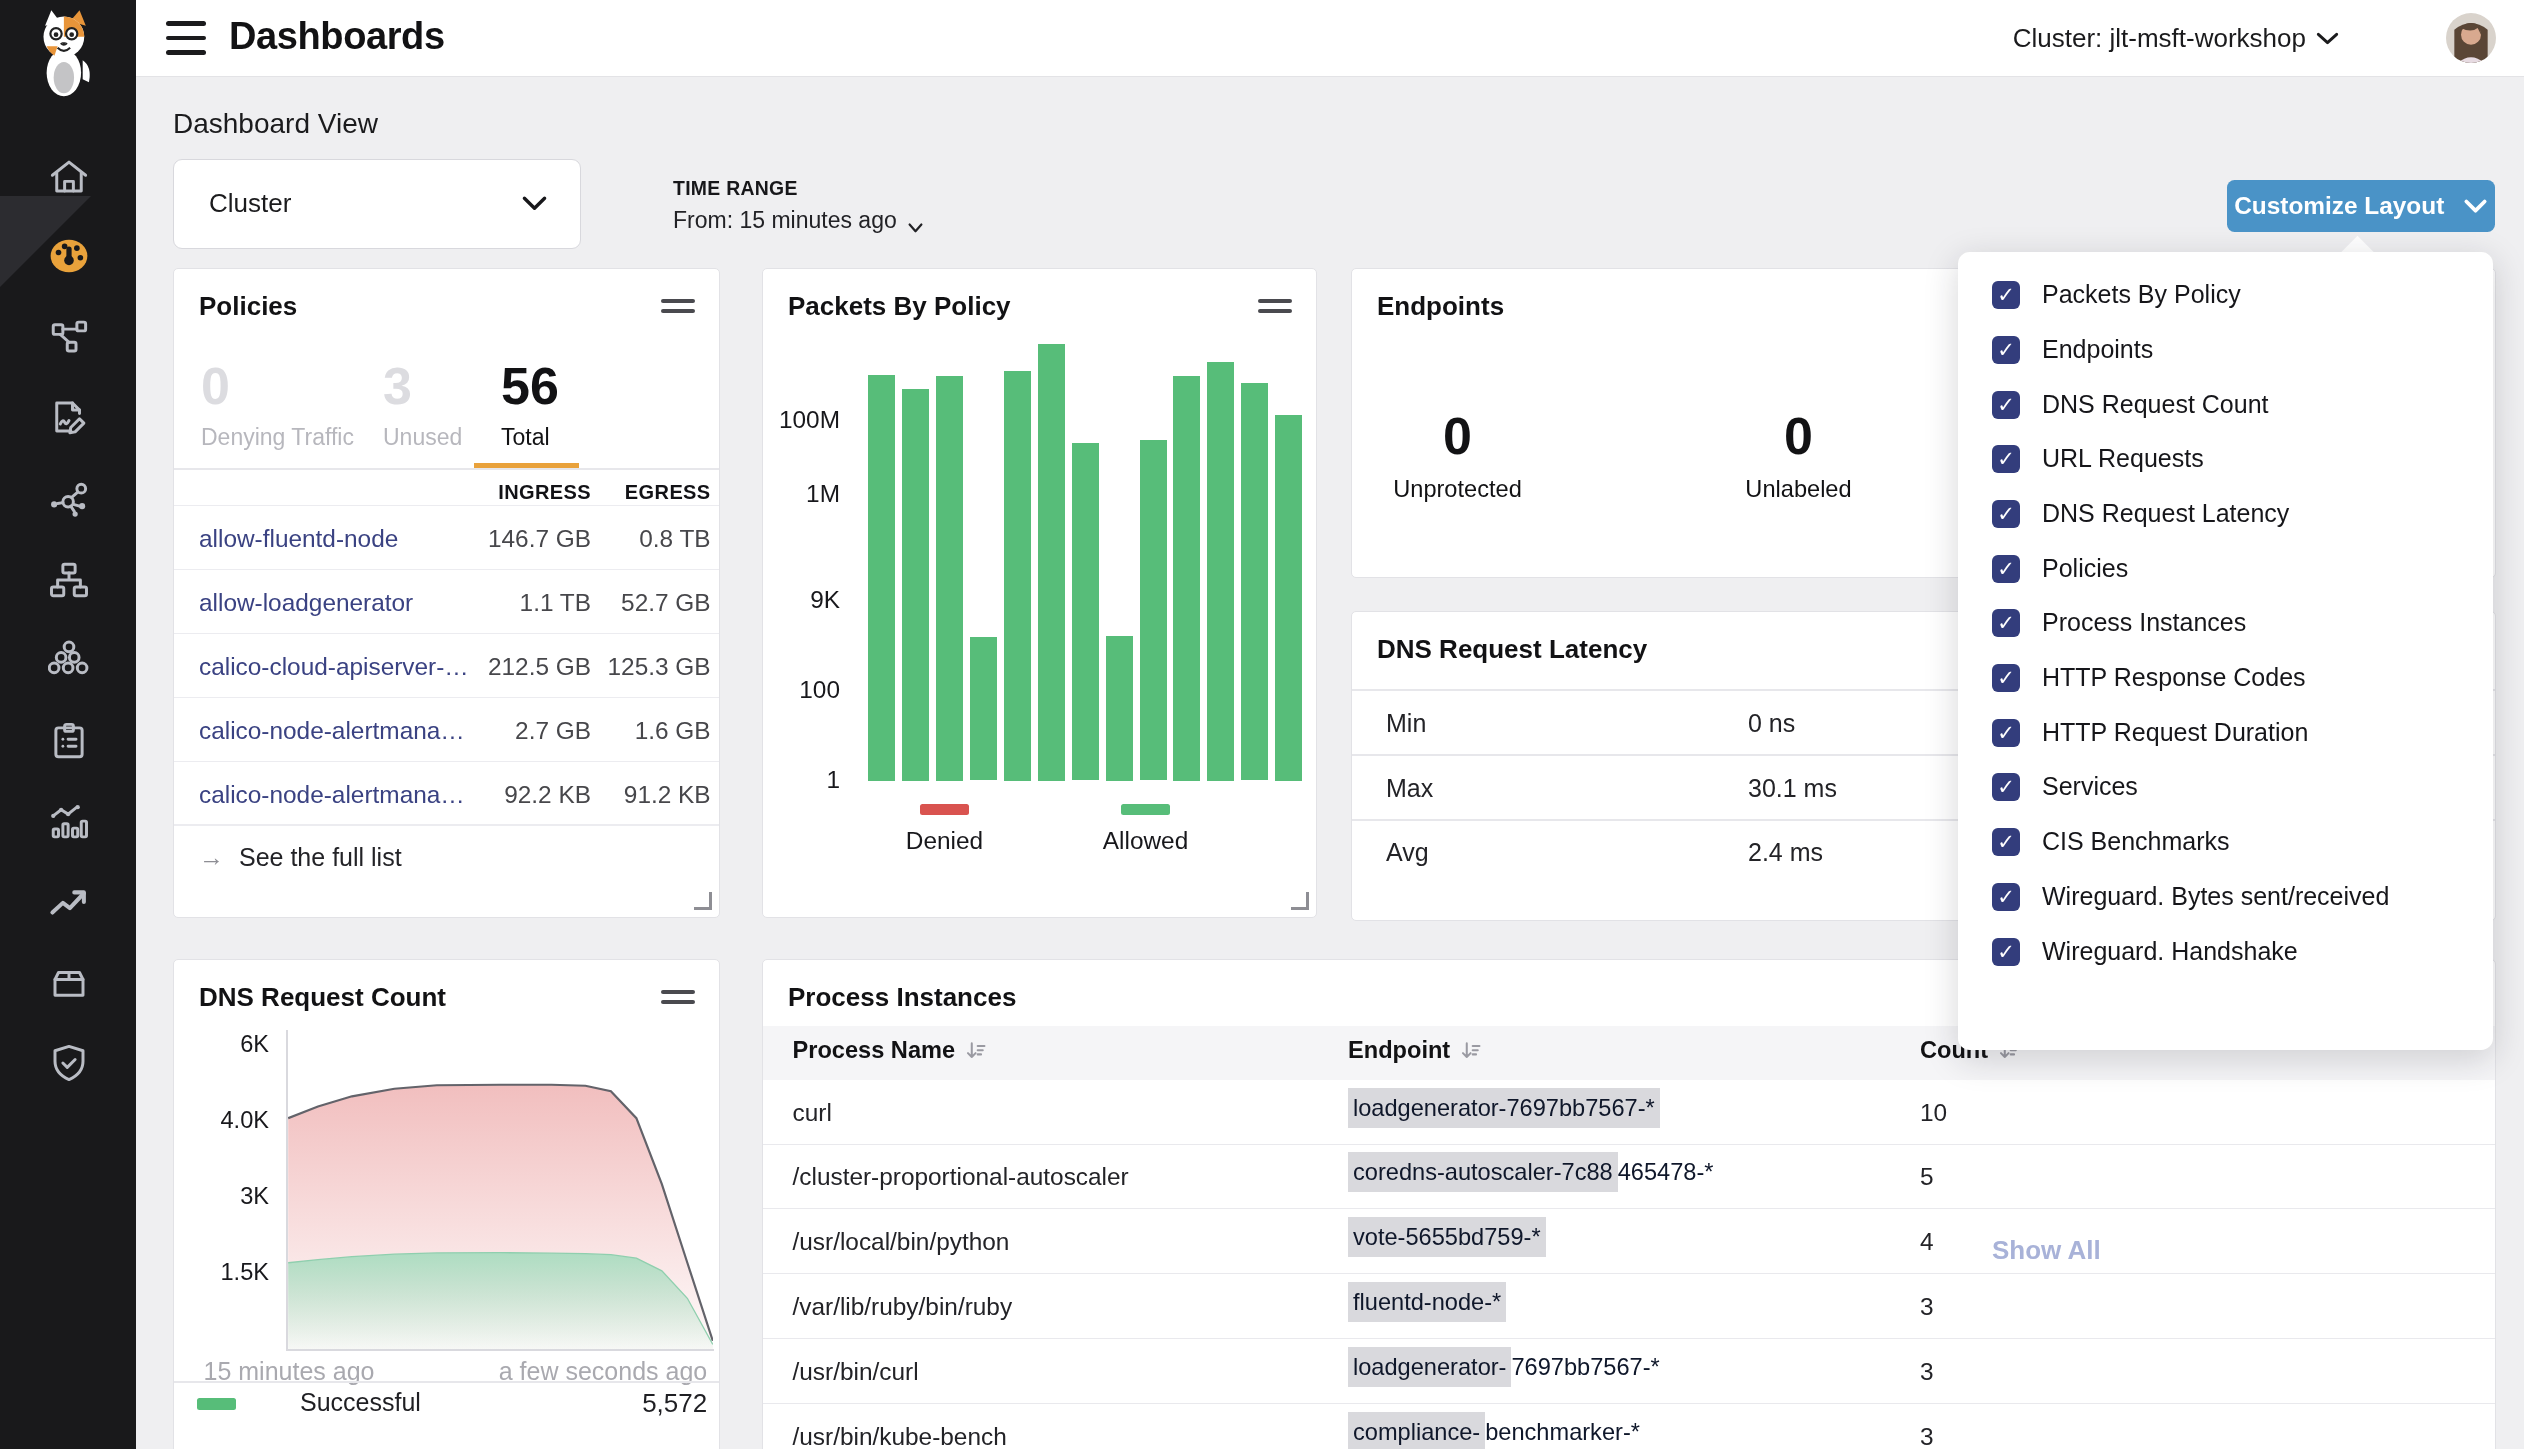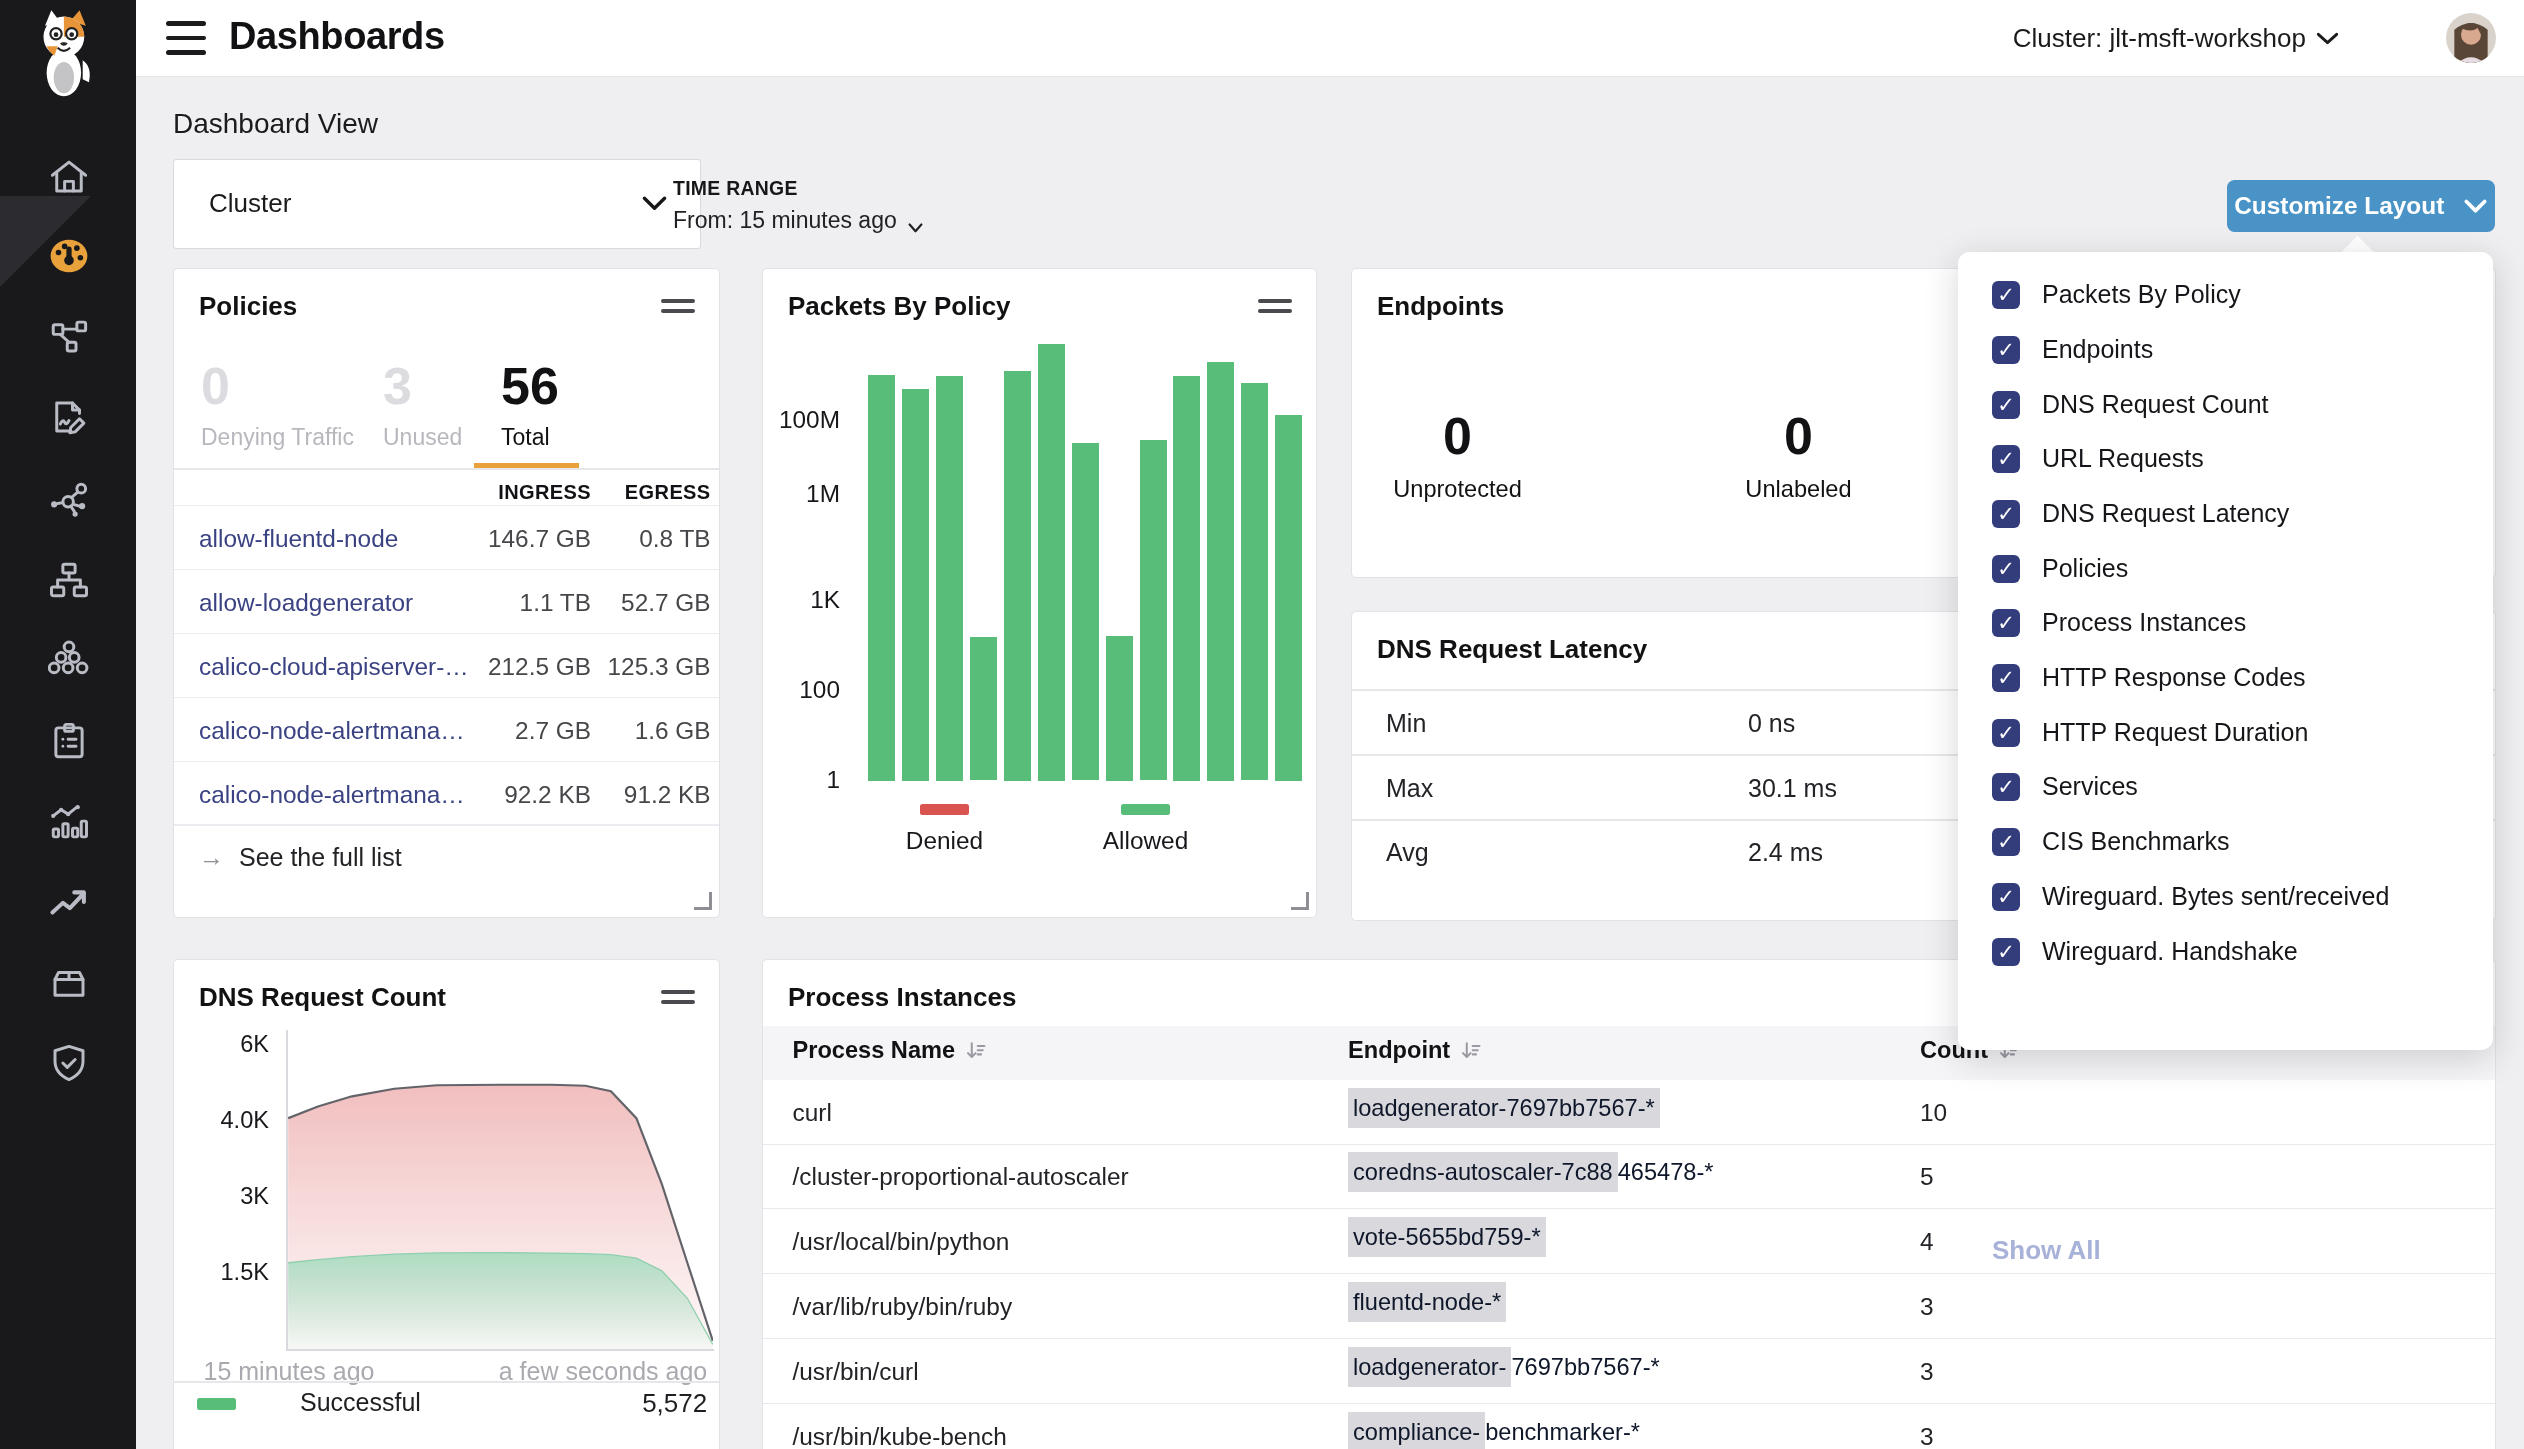--- a/index.html
+++ b/index.html
@@ -11,21 +11,21 @@
   #logo{position:absolute;left:20px;top:6.7px;width:94px;height:91px;}
   
   #header{position:absolute;left:136px;top:0;width:2389px;height:76px;background:#ffffff;border-bottom:1.7px solid #e3e3e6;z-index:4;}
   #hamburger{position:absolute;left:29.5px;top:21px;width:40px;height:34px;display:flex;flex-direction:column;justify-content:space-between;cursor:pointer;}
   #hamburger div{height:4.6px;background:#1b1b1d;border-radius:2.5px;}
   #page-title{position:absolute;left:93px;top:15px;font-size:38px;font-weight:700;color:#121214;letter-spacing:-0.4px;}
   #cluster-switcher{position:absolute;right:185px;top:23px;font-size:26px;color:#1b1b1d;cursor:pointer;display:flex;align-items:center;gap:9px;}
   #avatar{position:absolute;right:29.5px;top:12.6px;width:50px;height:50px;border-radius:50%;overflow:hidden;cursor:pointer;}
   
   #section-label{position:absolute;left:173px;top:108px;font-size:28px;font-weight:500;color:#1b1b1d;}
-  #view-select{position:absolute;left:173px;top:159px;width:528px;height:90px;background:#fff;border:1.7px solid #d8d8dd;border-radius:3px;box-sizing:border-box;cursor:pointer;text-align:right;}
+  #view-select{position:absolute;left:173px;top:159px;width:408px;height:90px;background:#fff;border:1.7px solid #d8d8dd;border-radius:9px;box-sizing:border-box;cursor:pointer;text-align:right;}
   #view-select .val{position:absolute;left:35px;top:28px;font-size:26px;color:#1b1b1d;}
   #view-select .chev{position:absolute;right:32px;top:34px;}
   #time-range{position:absolute;left:673px;top:177px;}
   #time-range .lbl{font-size:19.4px;font-weight:700;color:#17171a;letter-spacing:0.3px;}
   #time-range .val{margin-top:6.7px;font-size:23px;color:#222226;display:flex;align-items:flex-end;gap:10px;cursor:pointer;}
   #customize-btn{position:absolute;left:2227px;top:180px;width:268px;height:52px;background:#4a93c7;border-radius:7.6px;color:#fff;font-size:24.4px;font-weight:700;display:flex;align-items:center;justify-content:center;gap:18.5px;cursor:pointer;z-index:30;}
   
   .card{position:absolute;background:#fff;border:1.7px solid #e2e2e6;border-radius:5px;box-sizing:border-box;}
   .card-title{position:absolute;left:25px;top:22px;font-size:26px;font-weight:700;color:#121214;}
   .drag-handle{position:absolute;right:23.6px;top:30px;width:34px;cursor:grab;}
@@ -326,21 +326,21 @@
 
   <section class="card" id="packets-card" style="left:762px;top:268px;width:555px;height:650px;">
     <div class="card-title">Packets By Policy</div>
     <div class="drag-handle">
         <div></div>
         <div></div>
       </div>
     <div id="pk-plot" style="position:absolute;left:0;top:0;width:100%;height:522px;">
         <div class="pk-tick" style="left: 0px; top: 137px;">100M</div>
         <div class="pk-tick" style="left: 0px; top: 211px;">1M</div>
-        <div class="pk-tick" style="left: 0px; top: 317px;">1K</div>
+        <div class="pk-tick" style="left: 0px; top: 317px;">9K</div>
         <div class="pk-tick" style="left: 0px; top: 407px;">100</div>
         <div class="pk-tick" style="left: 0px; top: 497px;">1</div>
         <div class="pk-bar" style="left: 105px; width: 27px; top: 106px; height: 406px;"></div>
         <div class="pk-bar" style="left: 139px; width: 27px; top: 120px; height: 392px;"></div>
         <div class="pk-bar" style="left: 173px; width: 27px; top: 107px; height: 405px;"></div>
         <div class="pk-bar" style="left: 207px; width: 27px; top: 368px; height: 143px;"></div>
         <div class="pk-bar" style="left: 241px; width: 27px; top: 102px; height: 410px;"></div>
         <div class="pk-bar" style="left: 275px; width: 27px; top: 75px; height: 437px;"></div>
         <div class="pk-bar" style="left: 309px; width: 27px; top: 174px; height: 337px;"></div>
         <div class="pk-bar" style="left: 343px; width: 27px; top: 367px; height: 145px;"></div>

